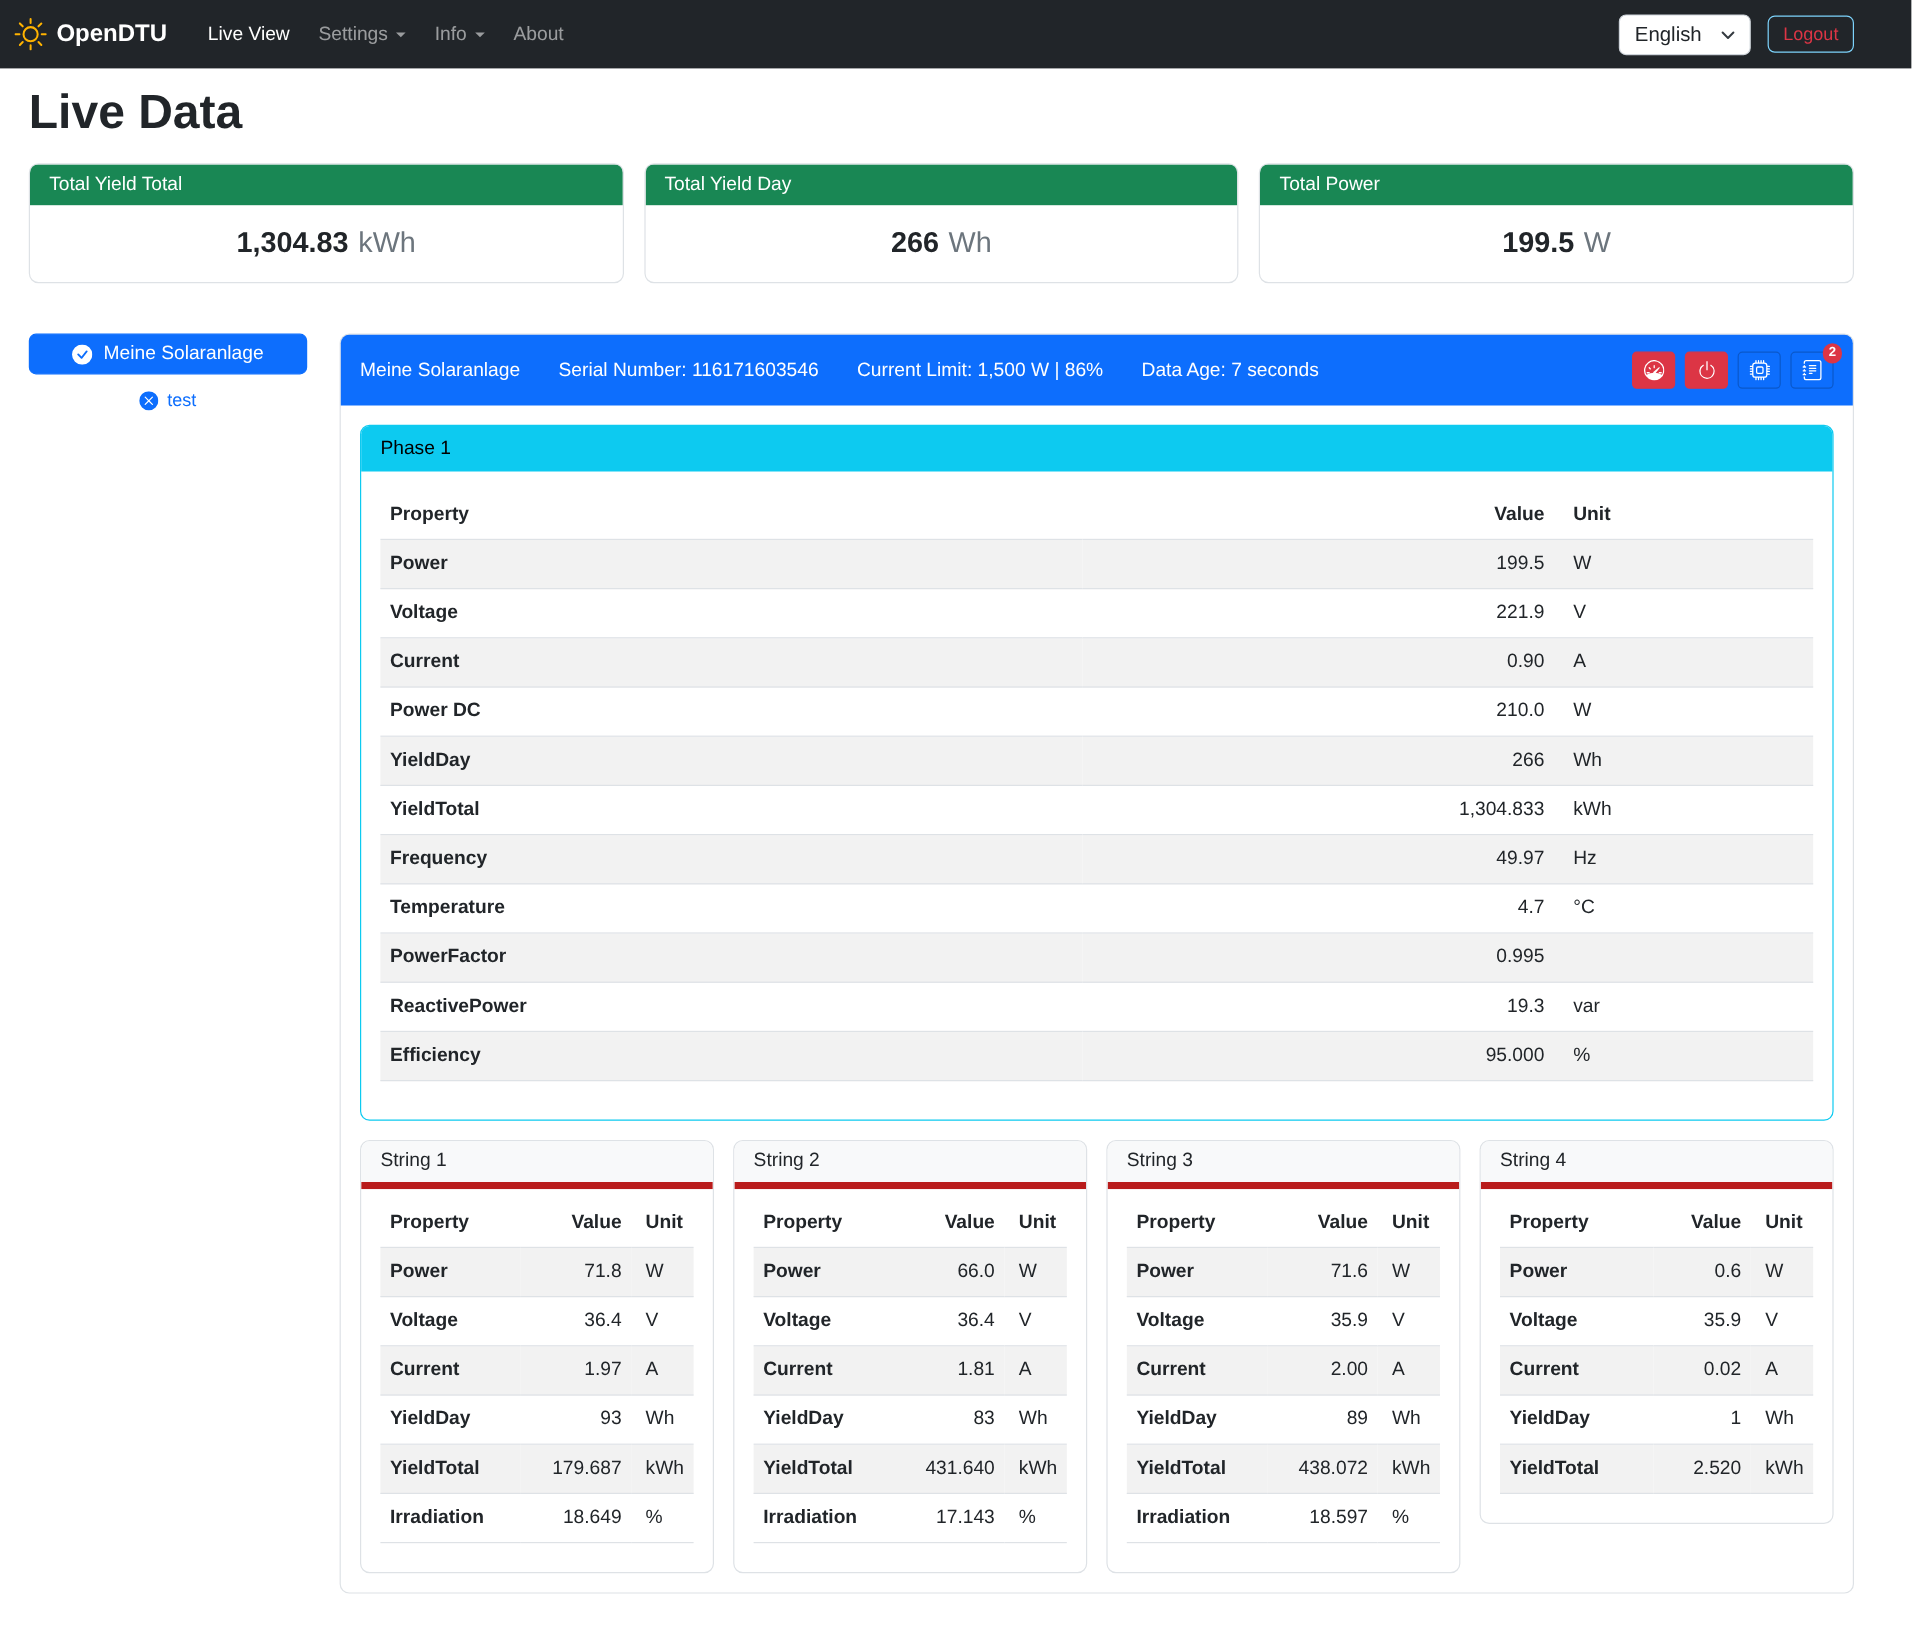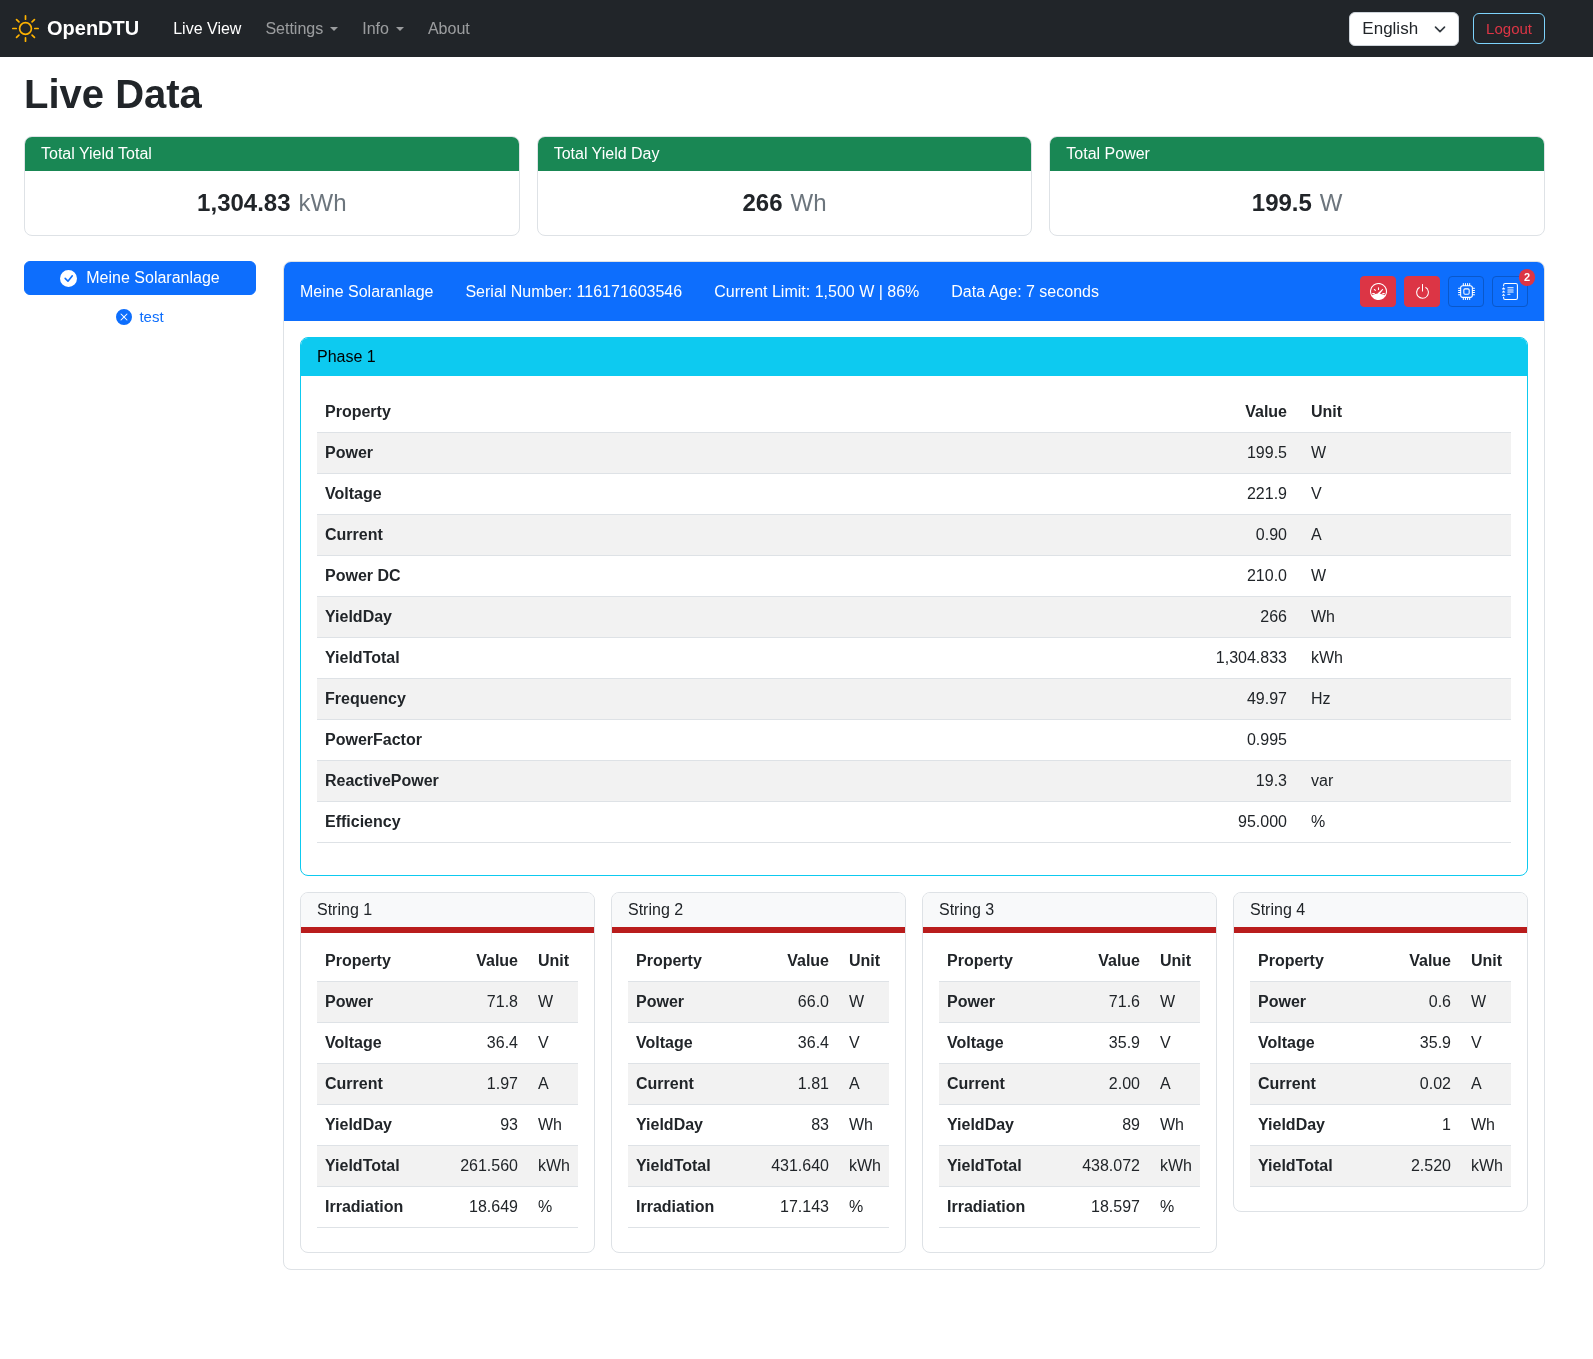--- a/index.html
+++ b/index.html
@@ -45,21 +45,21 @@
     background: transparent; border: 1px solid #7dd3fc; color: #dc3545;
     border-radius: 6px; padding: 6px 12px; font-size: 15px; cursor: pointer;
     font-family: inherit;
   }
   
   .container { padding: 0 48px 24px 24px; }
   .page-title { font-size: 40px; font-weight: 700; margin: 15px 0 19px; }
   
   .summary-row {
     display: grid; grid-template-columns: repeat(3, 1fr);
-    gap: 17px; margin-bottom: 25px;
+    gap: 17px; margin-bottom: 42px;
   }
   .sum-card { border: 1px solid #dee2e6; border-radius: 8px; overflow: hidden; background: #fff; }
   .sum-card-header { background: #198754; color: #fff; padding: 8px 16px; font-size: 16px; }
   .sum-card-body { padding: 18px 16px; text-align: center; }
   .sum-value { font-size: 24px; font-weight: 700; color: #212529; }
   .sum-unit { font-size: 24px; color: #6c757d; margin-left: 8px; }
   
   .content-row { display: flex; align-items: flex-start; }
   .sidebar { width: 232px; flex: none; margin-right: 27px; display: flex; flex-direction: column; align-items: center; }
   .inv-active-btn {
@@ -292,20 +292,25 @@
                     <td class="c-val">1,304.833</td>
                     <td class="c-unit">kWh</td>
                   </tr>
 
                   <tr>
                     <td class="c-prop">Frequency</td>
                     <td class="c-val">49.97</td>
                     <td class="c-unit">Hz</td>
                   </tr>
 
+                  <tr>
+                    <td class="c-prop">Temperature</td>
+                    <td class="c-val">4.7</td>
+                    <td class="c-unit">°C</td>
+                  </tr>
 
                   <tr>
                     <td class="c-prop">PowerFactor</td>
                     <td class="c-val">0.995</td>
                     <td class="c-unit"></td>
                   </tr>
 
                   <tr>
                     <td class="c-prop">ReactivePower</td>
                     <td class="c-val">19.3</td>
@@ -356,21 +361,21 @@
                     </tr>
 
                     <tr>
                       <td class="c-prop">YieldDay</td>
                       <td class="c-val">93</td>
                       <td class="c-unit">Wh</td>
                     </tr>
 
                     <tr>
                       <td class="c-prop">YieldTotal</td>
-                      <td class="c-val">261.560</td>
+                      <td class="c-val">179.687</td>
                       <td class="c-unit">kWh</td>
                     </tr>
 
                     <tr>
                       <td class="c-prop">Irradiation</td>
                       <td class="c-val">18.649</td>
                       <td class="c-unit">%</td>
                     </tr>
                   </tbody>
               </table>

